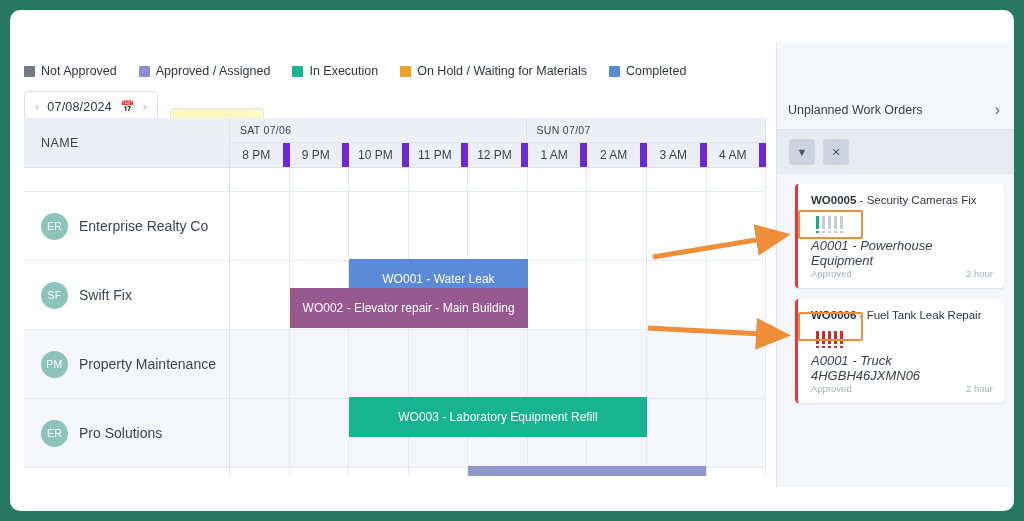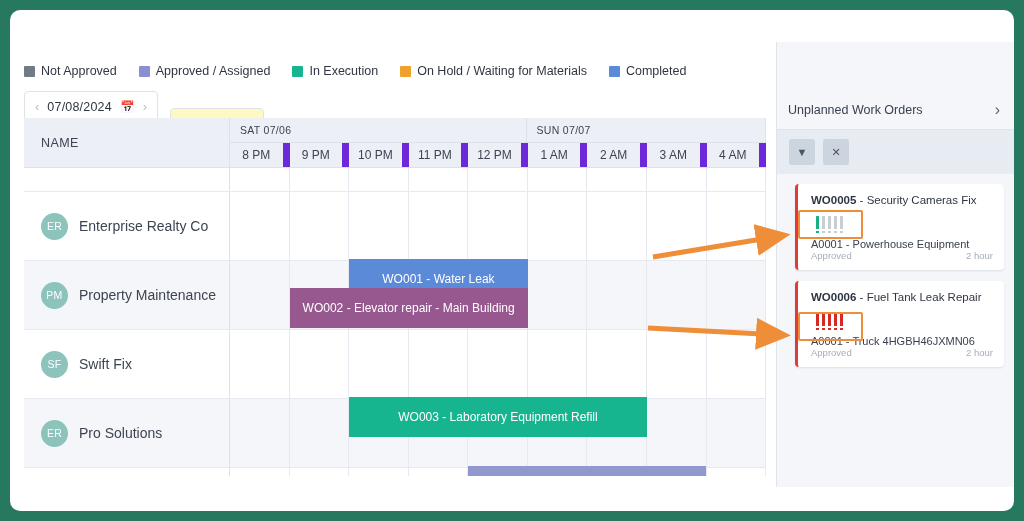--- a/index.html
+++ b/index.html
@@ -151,21 +151,21 @@
     padding: 3px 5px; margin-bottom: 3px;
     border: 2px solid #ef8e38; border-radius: 2px;
   }
   .prio {
     width: 3px; height: 13px; position: relative; border-radius: .5px;
   }
   .prio::after {
     content: ""; position: absolute; left: 0; bottom: -4px;
     width: 3px; height: 2px; background: inherit;
   }
-  .wo-asset { font-size: 11px; color: #3a4250; margin-top: 3px; }
+  .wo-asset { font-size: 13px; color: #3a4250; margin-top: 3px; font-style: italic; }
   .wo-meta {
     display: flex; justify-content: space-between; align-items: center;
     font-size: 9.5px; color: #a6adba; 
   }
 
   
   #annotations { position: absolute; left: 0; top: 0; width: 1004px; height: 501px; pointer-events: none; }
   .hl-box {
     position: absolute; border: 2px solid #ef8e38; border-radius: 2px; pointer-events: none;
   }
@@ -258,41 +258,41 @@
               <div class="cell"></div>
               <div class="cell"></div>
               <div class="cell"></div>
               <div class="cell"></div>
               <div class="cell"></div>
               <div class="cell"></div>
               <div class="cell"></div>
               <div class="cell"></div>
             </div>
           </div>
+          <div class="grid-row" style="height: 69px;">
+            <div class="row-name">
+              <div class="avatar" style="background: rgb(140, 195, 187);">SF</div>
+              <span class="row-label">Swift Fix</span>
+            </div>
+            <div class="row-cells">
+              <div class="cell"></div>
+              <div class="cell"></div>
+              <div class="cell"></div>
+              <div class="cell"></div>
+              <div class="cell"></div>
+              <div class="cell"></div>
+              <div class="cell"></div>
+              <div class="cell"></div>
+              <div class="cell"></div>
+            </div>
+          </div>
           <div class="grid-row alt" style="height: 69px;">
             <div class="row-name">
               <div class="avatar" style="background: rgb(140, 195, 187);">PM</div>
               <span class="row-label">Property Maintenance</span>
-            </div>
-            <div class="row-cells">
-              <div class="cell"></div>
-              <div class="cell"></div>
-              <div class="cell"></div>
-              <div class="cell"></div>
-              <div class="cell"></div>
-              <div class="cell"></div>
-              <div class="cell"></div>
-              <div class="cell"></div>
-              <div class="cell"></div>
-            </div>
-          </div>
-          <div class="grid-row" style="height: 69px;">
-            <div class="row-name">
-              <div class="avatar" style="background: rgb(140, 195, 187);">SF</div>
-              <span class="row-label">Swift Fix</span>
             </div>
             <div class="row-cells">
               <div class="cell"></div>
               <div class="cell"></div>
               <div class="cell"></div>
               <div class="cell"></div>
               <div class="cell"></div>
               <div class="cell"></div>
               <div class="cell"></div>
               <div class="cell"></div>

